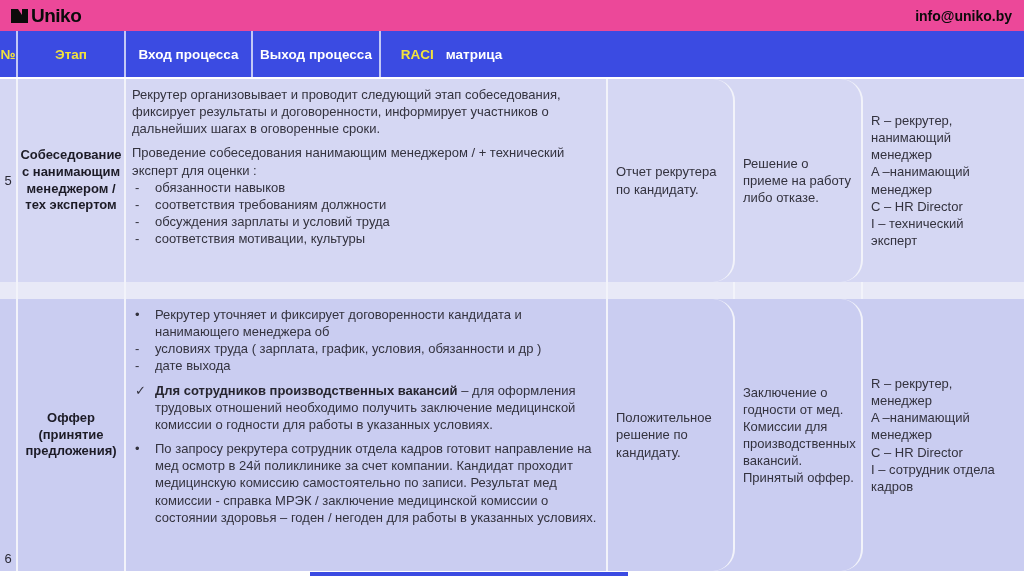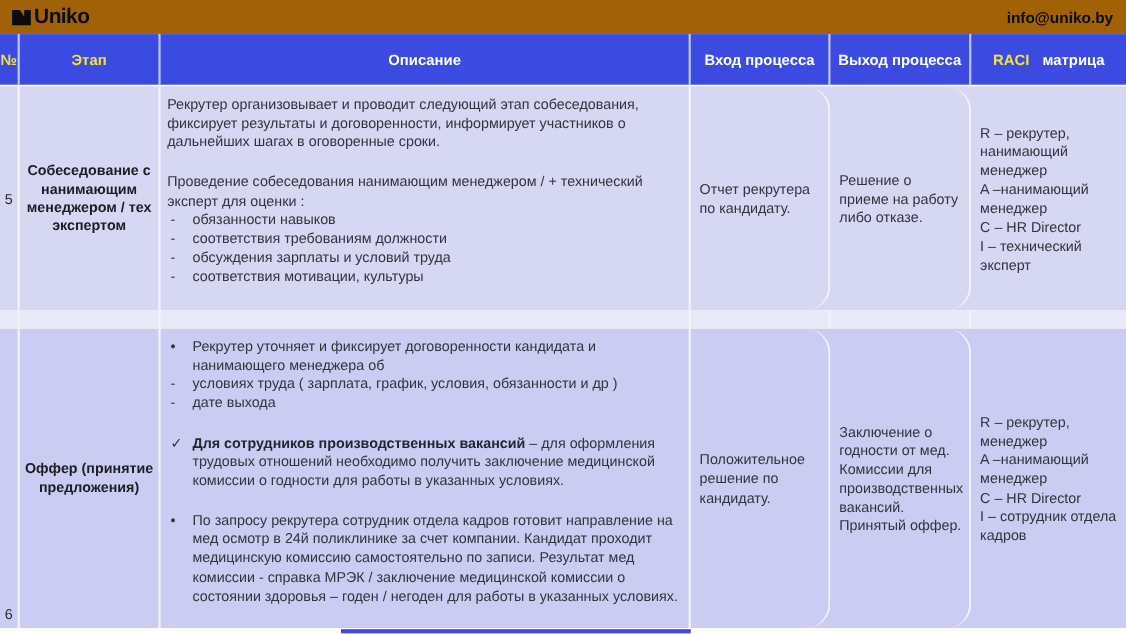--- a/index.html
+++ b/index.html
@@ -7,36 +7,36 @@
   body {
     font-family:"Liberation Sans", sans-serif;
     background:#ffffff;
     color:#33323E;
     overflow:hidden;
   }
   .page { width:1024px; height:576px; display:flex; flex-direction:column; }
 
   
   .topbar {
-    height:31px; background:#a16207;
+    height:31px; background:#ec4899;
     display:flex; align-items:center; justify-content:space-between;
     padding:0 12px 0 10px;
   }
   .logo { display:flex; align-items:center; gap:2px; }
   .logo svg { display:block; }
   .logo-text { font-size:19px; font-weight:bold; color:#0b0b0b; letter-spacing:-0.5px; }
   .email { font-size:14px; font-weight:bold; color:#0b0b0b; }
 
   
   .tbl { flex:1; display:flex; flex-direction:column; }
   .trow { display:flex; width:1024px; }
   .cell { border-right:2px solid #F2F3FA; height:100%; }
   .cell:last-child { border-right:none; }
   .c-num  { width:18px;  }
-  .c-stage{ width:128px; }
+  .c-stage{ width:108px; }
   .c-desc { width:482px; }
   .c-in   { width:127px; }
   .c-out  { width:128px; }
   .c-raci { width:141px; }
 
   .thead { height:48px; background:#3B4BE2; border-bottom:2px solid #ffffff; }
   .thead .cell {
     display:flex; align-items:center; justify-content:center;
     font-size:13.5px; font-weight:bold; color:#ffffff;
     border-right:2px solid rgba(240,242,252,0.75);
@@ -57,21 +57,21 @@
   .row6 .num { align-items:flex-end; padding-bottom:5px; }
 
   .stage {
     display:flex; align-items:center; justify-content:center;
     text-align:center; font-weight:bold; font-size:13px;
     color:#1C1B26; line-height:1.3; padding:0 3px;
   }
 
   .desc { font-size:13px; line-height:1.32; padding:7px 2px 0 6px; color:#33323E; }
   .desc p { margin:0; }
-  .desc .gap { margin-top:19px; }
+  .desc .gap { margin-top:7px; }
   .li { display:grid; grid-template-columns:23px 1fr; }
   .li .mk { padding-left:3px; }
   .li b { font-weight:bold; color:#26252F; }
 
   .mid {
     display:flex; align-items:center;
     font-size:13px; line-height:1.32; padding:0 6px 0 8px;border-radius:22px;
   }
   .pre { white-space:pre-line; }
 
@@ -101,23 +101,20 @@
 
   <div class="tbl">
 
     <div class="trow thead">
       <div class="cell c-num">
         <span class="ytext">№</span>
       </div>
       <div class="cell c-stage">
         <span class="ytext">Этап</span>
       </div>
-      <div class="cell c-desc">
-        <span>Описание</span>
-      </div>
       <div class="cell c-in">
         <span>Вход процесса</span>
       </div>
       <div class="cell c-out">
         <span>Выход процесса</span>
       </div>
       <div class="cell c-raci">
         <span class="ytext">RACI</span>
         <span class="wtext">матрица</span>
       </div>

